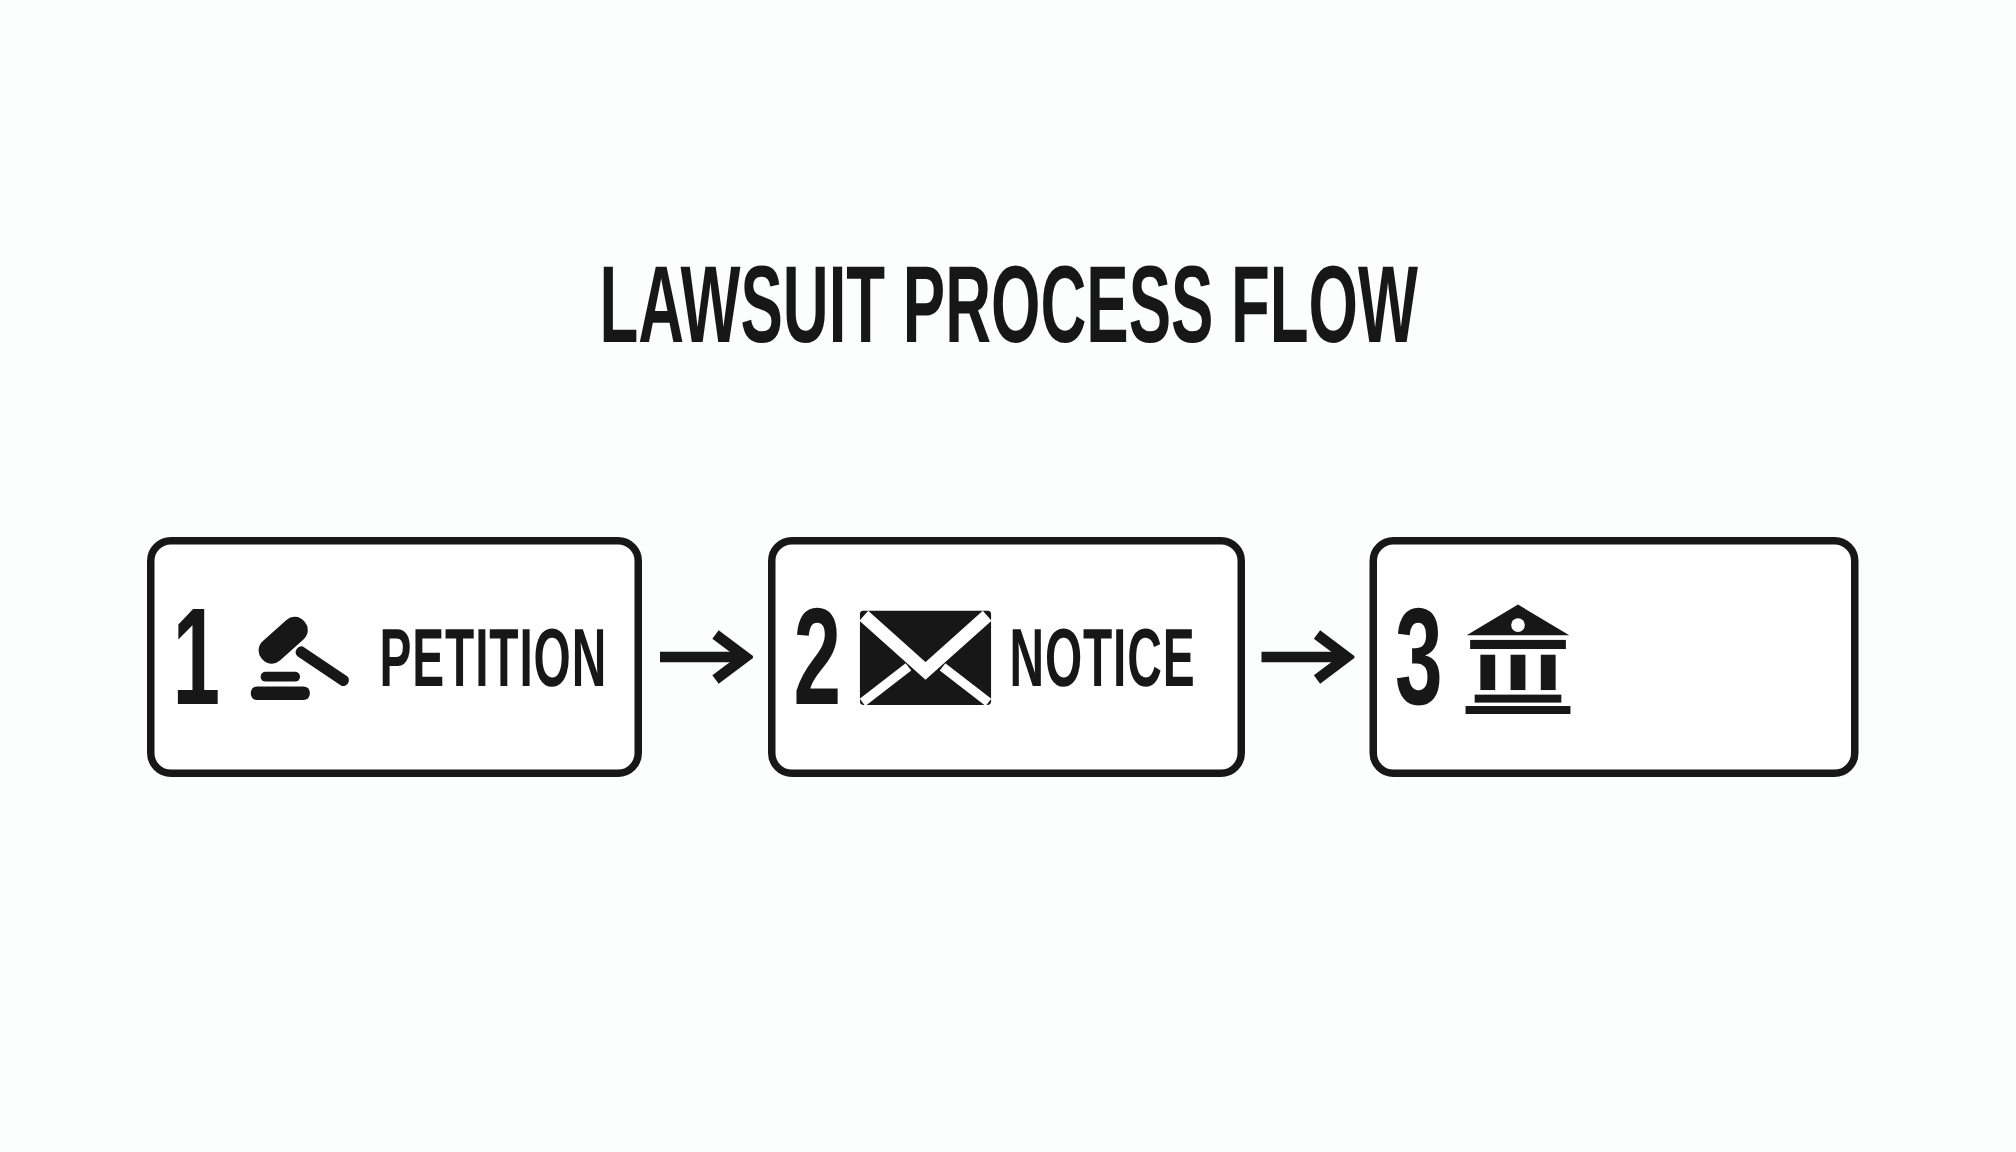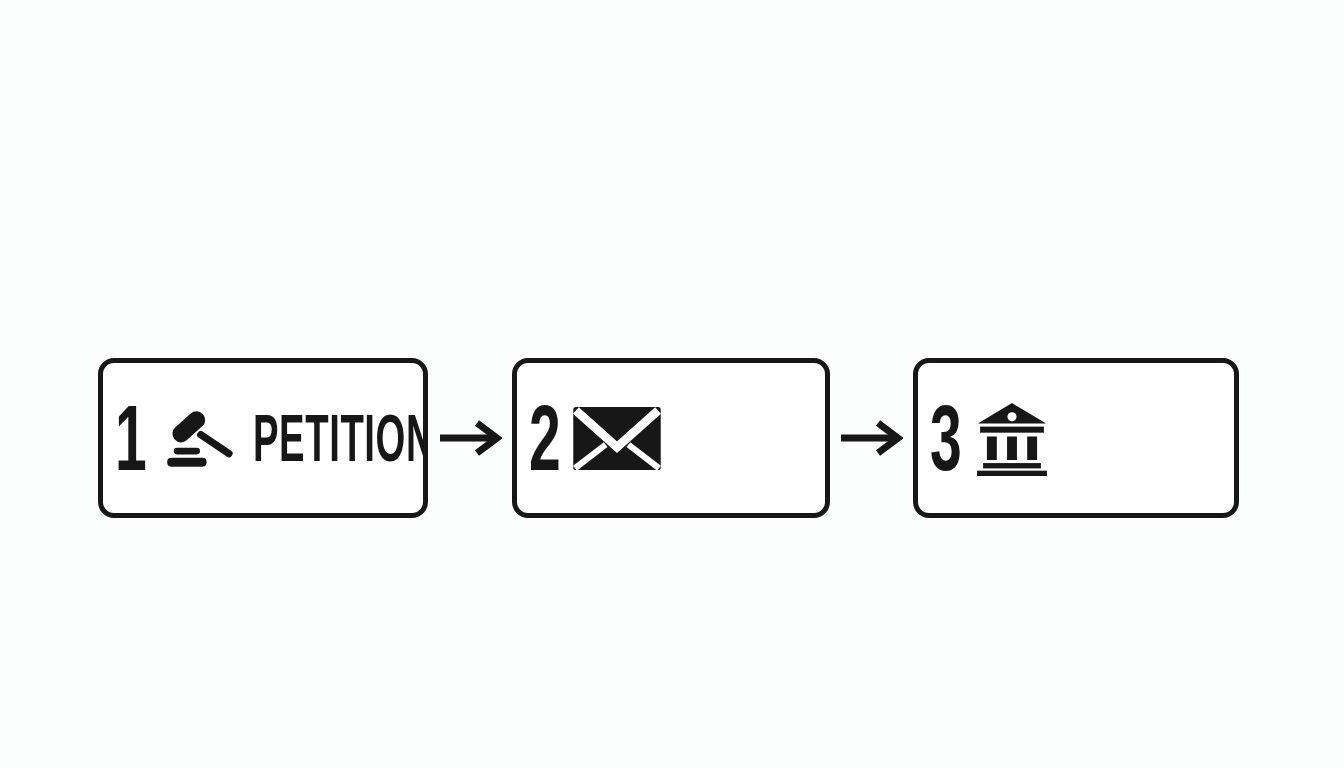--- a/index.html
+++ b/index.html
@@ -73,39 +73,42 @@
     display: inline-block;
     transform: scaleX(0.62);
     transform-origin: left center;
   }
 
   .step-icon { flex: 0 0 auto; display: flex; align-items: center; justify-content: center; }
   .step-icon svg { display: block; }
 
   .step-label {
     flex: 0 0 auto;
-    font-size: 66px;
+    font-size: 55px;
     font-weight: 700;
     line-height: 1;
   }
   .step-label .condensed {
     display: inline-block;
     transform: scaleX(0.58);
     transform-origin: left center;
     letter-spacing: 1px;
   }
 
   .arrow { flex: 0 0 auto; display: flex; align-items: center; }
   .arrow svg { display: block; }
 </style>
 </head>
 <body>
 
 <div class="canvas">
 
+  <h1 class="title">
+    <span class="condensed">LAWSUIT PROCESS FLOW</span>
+  </h1>
 
   <div class="flow">
 
     <div class="step-box">
       <span class="step-number"><span class="condensed">1</span></span>
       <span class="step-icon">
         <svg width="82" height="82" viewBox="0 0 100 100" fill="currentColor" xmlns="http://www.w3.org/2000/svg">
           <rect x="13" y="26" width="46" height="21" rx="10" transform="rotate(-42 36 36)"></rect>
           <rect x="48" y="38" width="50" height="9" rx="4" transform="rotate(34 46 42)"></rect>
           <rect x="18" y="62" width="32" height="8" rx="4"></rect>
@@ -125,20 +128,21 @@
     <div class="step-box">
       <span class="step-number"><span class="condensed">2</span></span>
       <span class="step-icon">
         <svg width="88" height="63" viewBox="0 0 100 72" xmlns="http://www.w3.org/2000/svg">
           <rect x="0" y="0" width="100" height="72" rx="3" fill="currentColor"></rect>
           <polyline points="3,4 50,46 97,4" fill="none" stroke="#ffffff" stroke-width="10"></polyline>
           <line x1="2" y1="70" x2="37" y2="43" stroke="#ffffff" stroke-width="7"></line>
           <line x1="98" y1="70" x2="63" y2="43" stroke="#ffffff" stroke-width="7"></line>
         </svg>
       </span>
+      <span class="step-label"><span class="condensed">NOTICE</span></span>
     </div>
 
     <span class="arrow">
       <svg width="64" height="40" viewBox="0 0 64 40" xmlns="http://www.w3.org/2000/svg">
         <line x1="2" y1="20" x2="56" y2="20" stroke="#171717" stroke-width="7"></line>
         <polyline points="39,5 59,20 39,35" fill="none" stroke="#171717" stroke-width="7"></polyline>
       </svg>
     </span>
 
     <div class="step-box">

